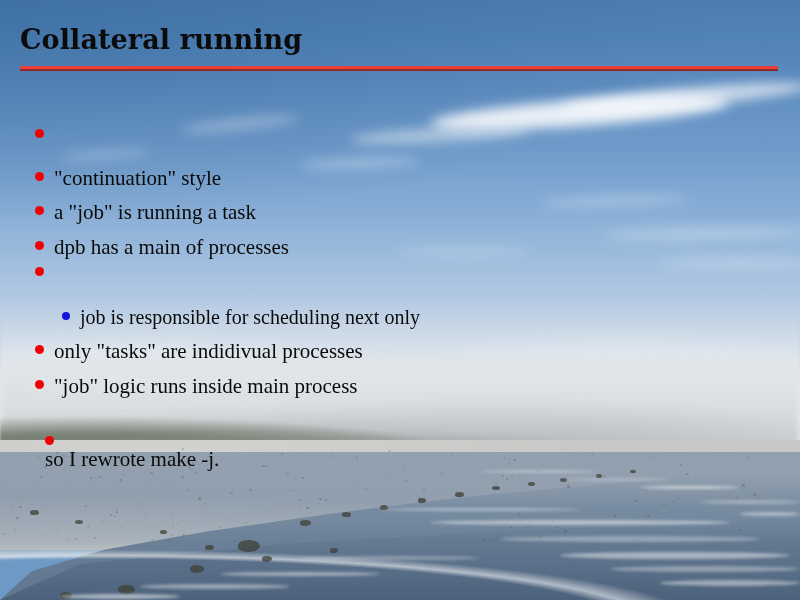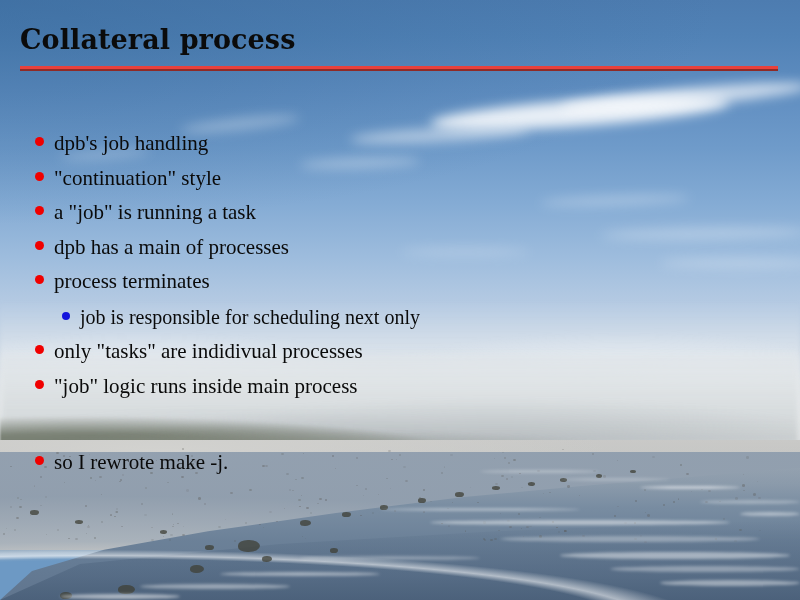--- a/index.html
+++ b/index.html
@@ -516,55 +516,53 @@
         <span class="crest" style="left: 700px; top: 500px; width: 100px; height: 4px; opacity: 0.397628;"></span>
         <span class="crest" style="left: 740px; top: 512px; width: 60px; height: 4px; opacity: 0.587004;"></span>
         <span class="crest" style="left: 380px; top: 508px; width: 200px; height: 3px; opacity: 0.516251;"></span>
         <span class="crest" style="left: 480px; top: 470px; width: 120px; height: 3px; opacity: 0.400726;"></span>
         <span class="crest" style="left: 560px; top: 478px; width: 110px; height: 3px; opacity: 0.311857;"></span>
         <span class="crest" style="left: 640px; top: 486px; width: 100px; height: 3px; opacity: 0.736333;"></span>
       </div>
   </div>
 
   <div id="content">
-    <div id="title">Collateral process</div>
+    <div id="title">Collateral running</div>
     <div id="title-rule"></div>
     <div id="bullets">
         <div class="bullet-row lvl1" style="top: 133px;">
           <span class="dot red"></span>
-          <span class="btext">dpb's job handling</span>
         </div>
         <div class="bullet-row lvl1" style="top: 168px;">
           <span class="dot red"></span>
           <span class="btext">"continuation" style</span>
         </div>
         <div class="bullet-row lvl1" style="top: 202px;">
           <span class="dot red"></span>
           <span class="btext">a "job" is running a task</span>
         </div>
         <div class="bullet-row lvl1" style="top: 237px;">
           <span class="dot red"></span>
           <span class="btext">dpb has a main of processes</span>
         </div>
         <div class="bullet-row lvl1" style="top: 271px;">
           <span class="dot red"></span>
-          <span class="btext">process terminates</span>
         </div>
         <div class="bullet-row lvl2" style="top: 307px;">
           <span class="dot blue"></span>
           <span class="btext">job is responsible for scheduling next only</span>
         </div>
         <div class="bullet-row lvl1" style="top: 341px;">
           <span class="dot red"></span>
           <span class="btext">only "tasks" are indidivual processes</span>
         </div>
         <div class="bullet-row lvl1" style="top: 376px;">
           <span class="dot red"></span>
           <span class="btext">"job" logic runs inside main process</span>
         </div>
-        <div class="bullet-row lvl1" style="top: 452px;">
+        <div class="bullet-row lvl1" style="top: 440px; flex-direction: column;">
           <span class="dot red"></span>
           <span class="btext">so I rewrote make -j.</span>
         </div>
       </div>
   </div>
 
 </div>
 
 </body></html>

